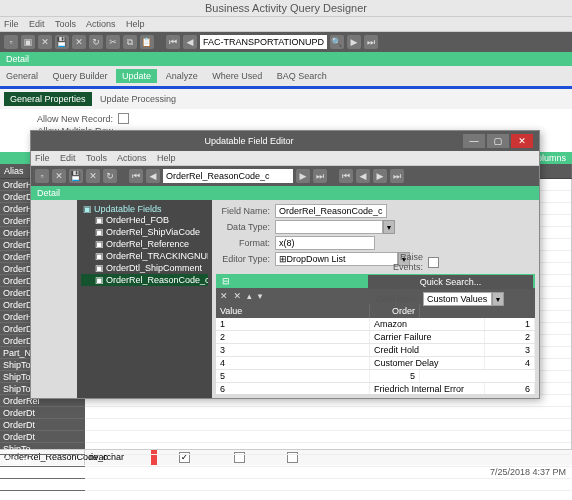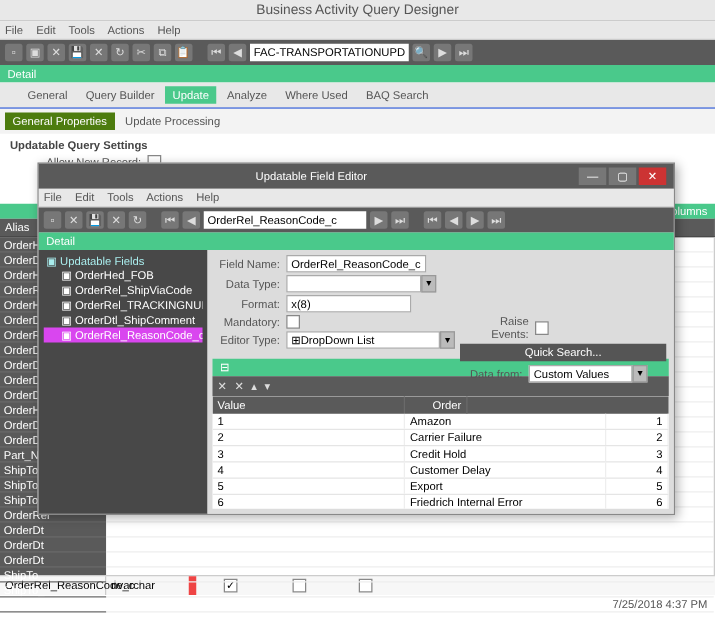--- a/index.html
+++ b/index.html
@@ -5,25 +5,25 @@
 * { box-sizing: border-box; font-family: "Segoe UI", Arial, sans-serif; font-size: 9px; }
 body { margin: 0; width: 572px; height: 500px; background: #fff; }
 .app-title { text-align: center; background: #e8e8e8; padding: 2px; font-size: 11px; color: #555; border-bottom: 1px solid #ccc; }
 .menu-bar { background: #e8e8e8; padding: 2px 4px; border-bottom: 1px solid #ccc; color: #555; }
 .menu-bar span { margin-right: 8px; cursor: default; }
 .toolbar { background: #5a5a5a; padding: 3px 4px; display: flex; align-items: center; gap: 3px; }
 .tb-btn { width: 14px; height: 14px; background: #777; border-radius: 2px; display: inline-flex; align-items: center; justify-content: center; color: #ddd; font-size: 9px; cursor: pointer; }
 .tb-sep { width: 6px; }
 .tb-input { background: #fff; height: 14px; padding: 0 3px; font-size: 9px; min-width: 110px; display: inline-flex; align-items: center; }
 .detail-header { background: #4ac98b; color: #fff; padding: 2px 6px; font-size: 9px; }
-.tabs { background: #e8e8e8; padding: 3px 16px; border-bottom: 1px solid #1d4ed8; }
+.tabs { background: #e8e8e8; padding: 3px 0; border-bottom: 3px solid #1d4ed8; }
 .tab { display: inline-block; padding: 2px 6px; color: #555; cursor: pointer; }
 .tab.active { background: #4ac98b; color: #fff; }
 .subtabs { background: #f3f3f3; padding: 3px 4px; }
-.subtabs .tab.active { background: #4d7c0f; color: #fff; }
+.subtabs .tab.active { background: #14532d; color: #fff; }
 .form-area { padding: 4px 8px; }
 .form-label { font-weight: bold; color: #444; margin-bottom: 3px; }
 .row { display: flex; align-items: center; margin-bottom: 2px; }
 .row label { width: 110px; text-align: right; padding-right: 5px; color: #555; }
 .chk { width: 11px; height: 11px; border: 1px solid #888; background: #fff; }
 .chk.checked::after { content: "✓"; font-size: 9px; display: block; line-height: 9px; text-align: center; }
 
 .grid-header { background: #5a5a5a; color: #fff; display: flex; border-bottom: 1px solid #444; }
 .grid-header .gh { padding: 2px 4px; border-right: 1px solid #6a6a6a; }
 .alias-grid { display: flex; }
@@ -33,24 +33,24 @@
 .alias-right div { border-bottom: 1px solid #eee; height: 12px; }
 .upd-col-bar { background: #4ac98b; color: #fff; text-align: right; padding: 1px 6px; font-size: 9px; }
 
 
 .modal { position: absolute; left: 30px; top: 130px; width: 510px; background: #dcdcdc; border: 1px solid #888; box-shadow: 2px 2px 8px rgba(0,0,0,.3); }
 .modal-title { background: #5a5a5a; color: #fff; padding: 3px 6px; display: flex; align-items: center; }
 .modal-title span:first-child { flex: 1; text-align: center; }
 .win-btn { width: 22px; height: 14px; background: #777; margin-left: 2px; display: inline-flex; align-items: center; justify-content: center; color: #fff; cursor: pointer; }
 .win-close { background: #c33; }
 .modal-body { display: flex; }
-.tree { width: 135px; background: #484848; color: #fff; padding: 4px; }
+.tree { width: 135px; background: #484848; color: #fff; padding: 4px; margin-left: 46px; }
 .tree-node { padding: 1px 2px 1px 14px; white-space: nowrap; overflow: hidden; }
 .tree-root { padding-left: 2px; color: #aee; }
-.tree-node.sel { background: #d946ef; }
+.tree-node.sel { background: #14532d; }
 
 .modal-right { flex: 1; background: #dcdcdc; }
 .teal-hdr { background: #4ac98b; color: #fff; padding: 2px 6px; }
 .tabs2 { padding: 3px 6px; }
 .tabs2 span { display: inline-block; padding: 1px 5px; color: #555; cursor: pointer; }
 .tabs2 span.active { background: #4ac98b; color: #fff; }
 .form2 { padding: 4px 8px; }
 .form2 .row label { width: 55px; }
 .txt { background: #fff; border: 1px solid #aaa; height: 14px; padding: 0 3px; min-width: 100px; display: inline-flex; align-items: center; }
 .dd { display: flex; align-items: stretch; width: 120px; }
@@ -114,21 +114,20 @@
   <span class="tab">Where Used</span>
   <span class="tab">BAQ Search</span>
 </div>
 
 <div class="subtabs">
   <span class="tab active">General Properties</span>
   <span class="tab">Update Processing</span>
 </div>
 
 <div class="form-area">
-  <div class="form-label">Updatable Query Settings</div>
   <div class="row">
     <label>Allow New Record:</label>
     <span class="chk"></span>
   </div>
   <div class="row">
     <label>Allow Multiple Row Update:</label>
     <span class="chk checked"></span>
   </div>
 </div>
 
@@ -250,20 +249,21 @@
     <span class="tb-btn">▶</span>
     <span class="tb-btn">⏭</span>
   </div>
   <div class="teal-hdr">Detail</div>
   <div class="modal-body">
     <div class="tree">
       <div class="tree-root">▣ <span>Updatable Fields</span></div>
       <div id="tree-items">
           <div class="tree-node">▣ OrderHed_FOB</div>
           <div class="tree-node">▣ OrderRel_ShipViaCode</div>
+          <div class="tree-node">▣ OrderRel_Reference</div>
           <div class="tree-node">▣ OrderRel_TRACKINGNUM_c</div>
           <div class="tree-node">▣ OrderDtl_ShipComment</div>
           <div class="tree-node sel">▣ OrderRel_ReasonCode_c</div>
         </div>
     </div>
     <div class="modal-right" style="position:relative">
       <div class="form2">
         <div class="row">
             <label>Field Name:</label>
           <span class="txt">OrderRel_ReasonCode_c</span>
@@ -273,41 +273,37 @@
           <div class="dd">
               <span class="txt" style="flex:1"></span>
               <span class="dd-btn">▼</span>
             </div>
           </div>
         <div class="row">
             <label>Format:</label>
           <span class="txt">x(8)</span>
           </div>
         <div class="row">
-            <label>Mandatory:</label>
-          <span class="chk"></span>
-          </div>
-        <div class="row">
             <label>Editor Type:</label>
           <div class="dd" style="width:135px">
               <span class="txt" style="flex:1">⊞ <span>DropDown List</span></span>
               <span class="dd-btn">▼</span>
             </div>
           </div>
       </div>
 
       <div class="right-col">
         <div class="row">
             <label style="width:60px">Raise Events:</label>
           <span class="chk"></span>
           </div>
         <div class="btn" style="margin:3px 0">Quick Search...</div>
         <div class="row">
             <label style="width:55px">Data from:</label>
-          <div class="dd" style="width:95px">
+          <div class="dd" style="width:81px">
               <span class="txt" style="flex:1;min-width:0">Custom Values</span>
               <span class="dd-btn">▼</span>
             </div>
           </div>
       </div>
 
       <div class="values-editor">
         <div class="ve-header">
             <span>⊟</span>
           </div>
@@ -338,21 +334,20 @@
                 <div class="c-disp">Credit Hold</div>
                 <div class="c-ord">3</div>
               </div>
               <div class="ve-row">
                 <div class="c-val">4</div>
                 <div class="c-disp">Customer Delay</div>
                 <div class="c-ord">4</div>
               </div>
               <div class="ve-row">
                 <div class="c-val">5</div>
-                <div class="c-disp">Export</div>
                 <div class="c-ord">5</div>
               </div>
               <div class="ve-row">
                 <div class="c-val">6</div>
                 <div class="c-disp">Friedrich Internal Error</div>
                 <div class="c-ord">6</div>
               </div>
             </div>
         </div>
       </div>

